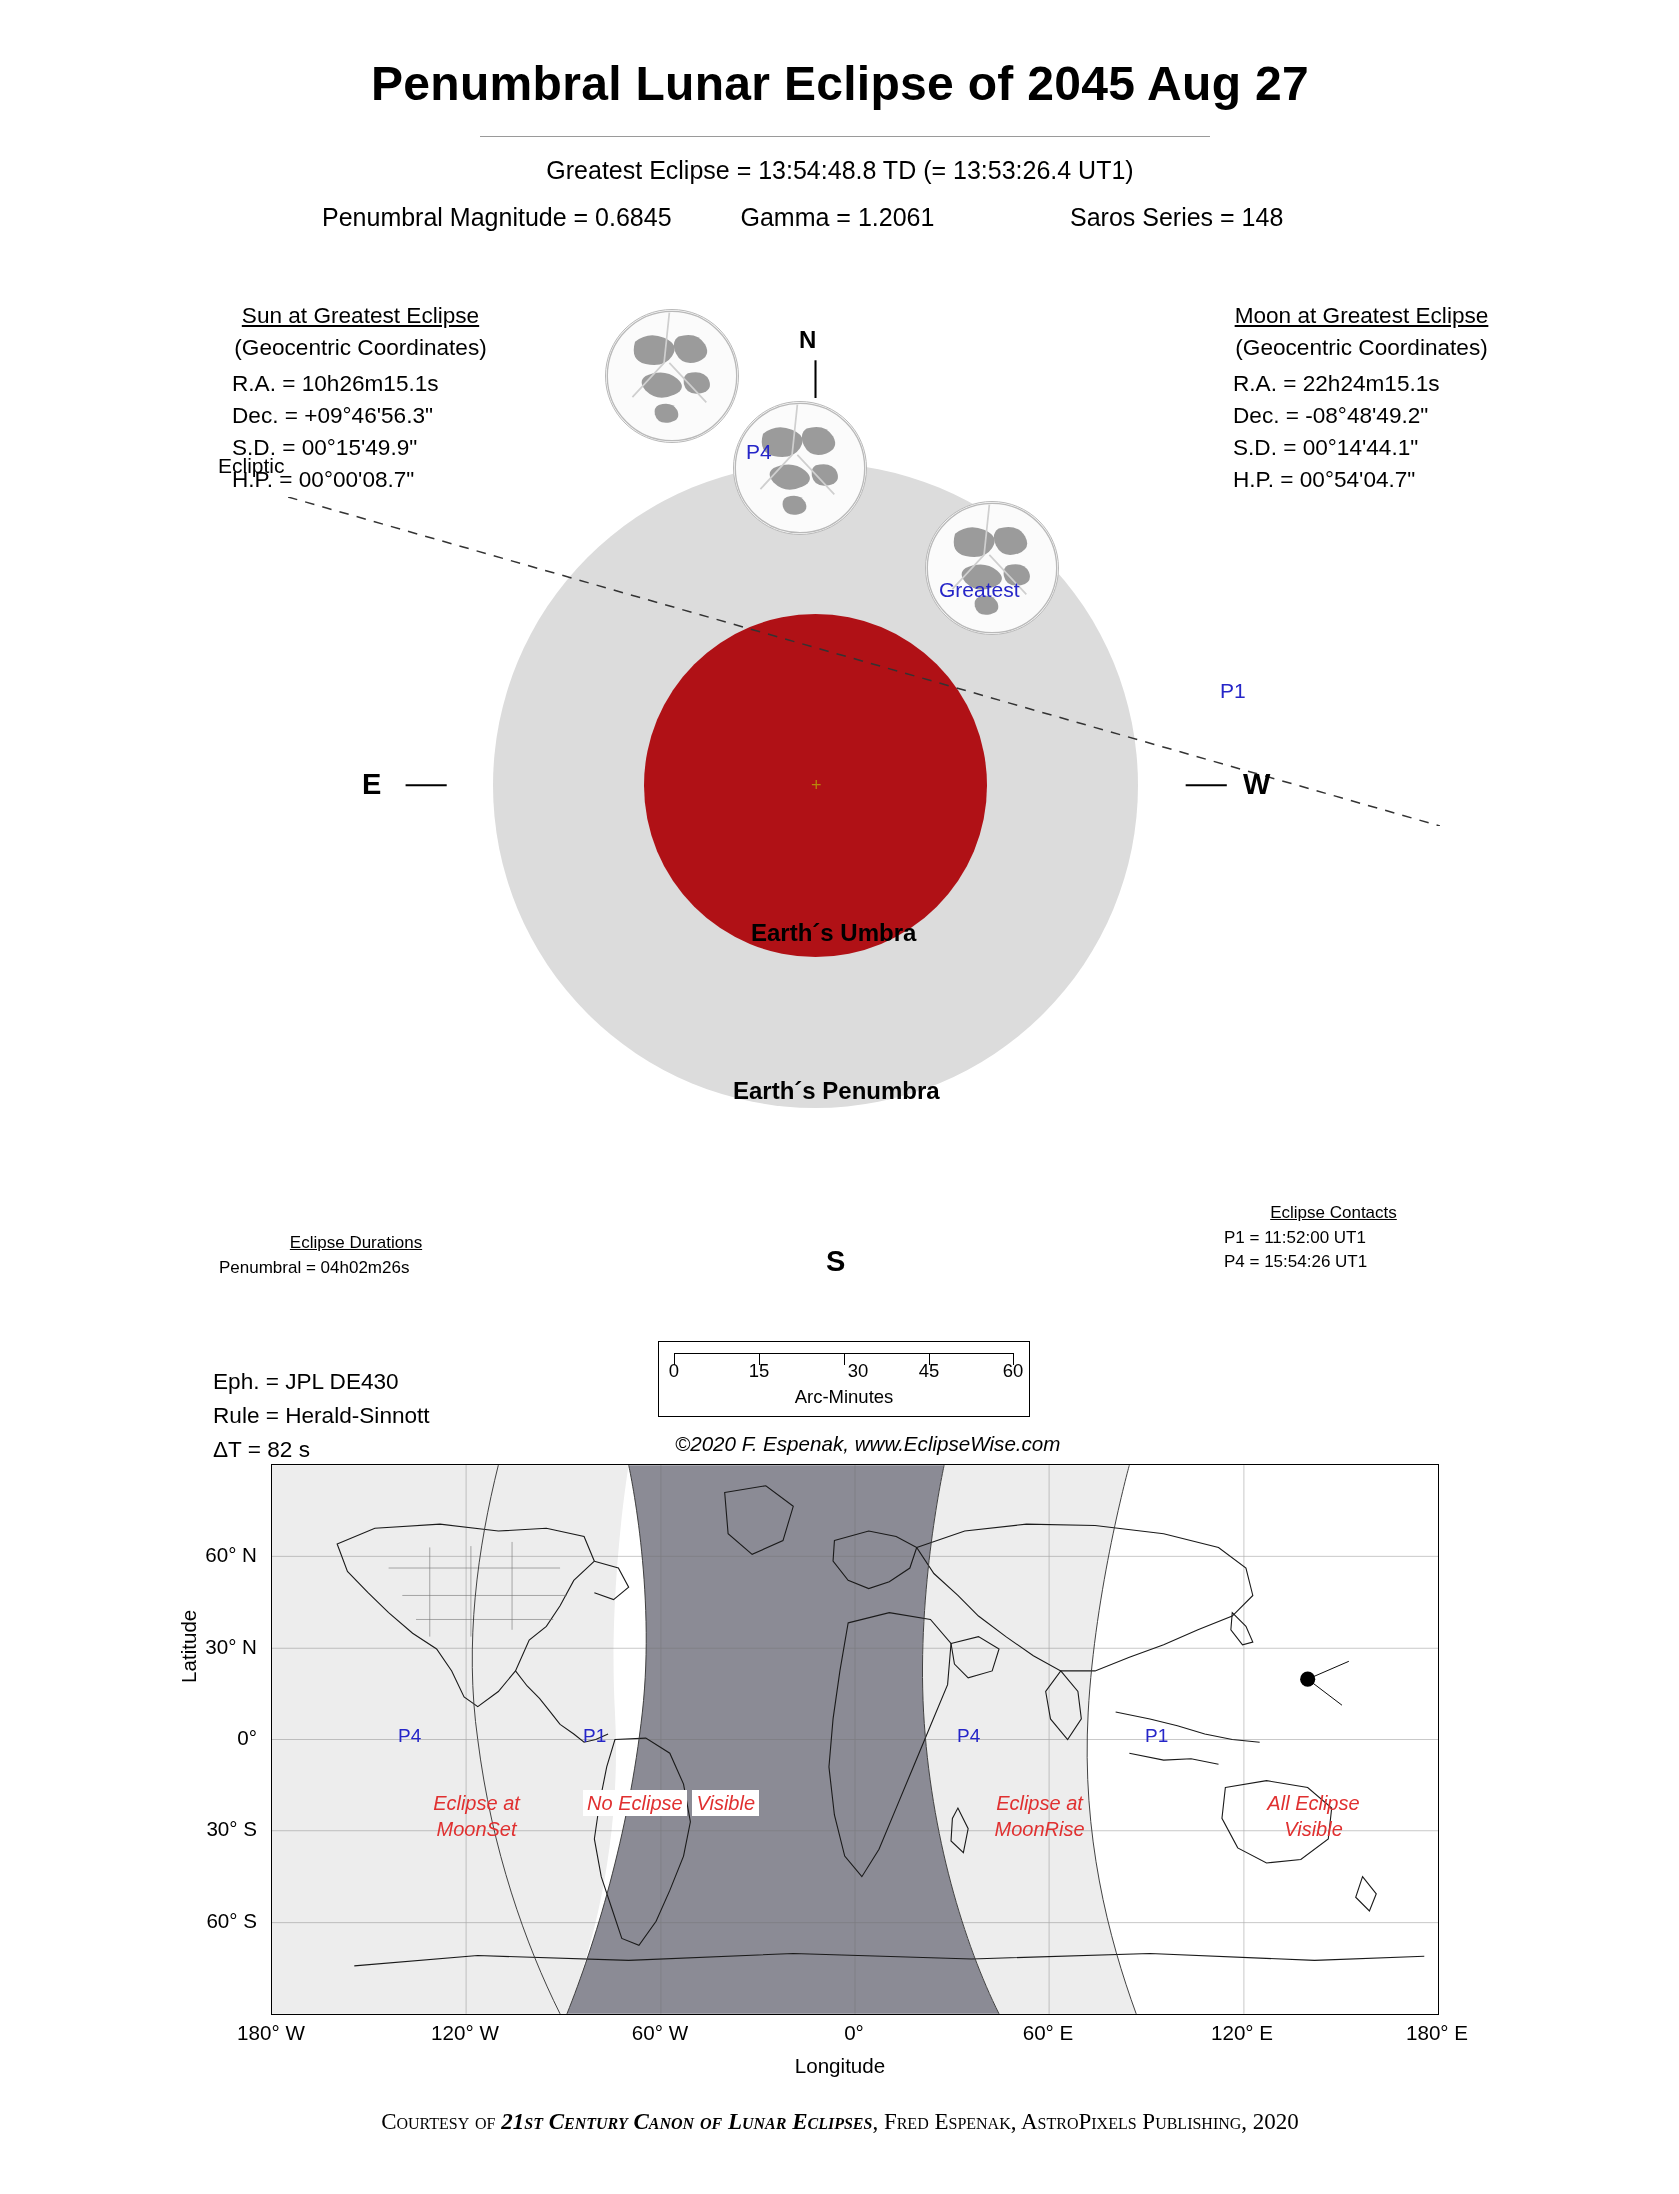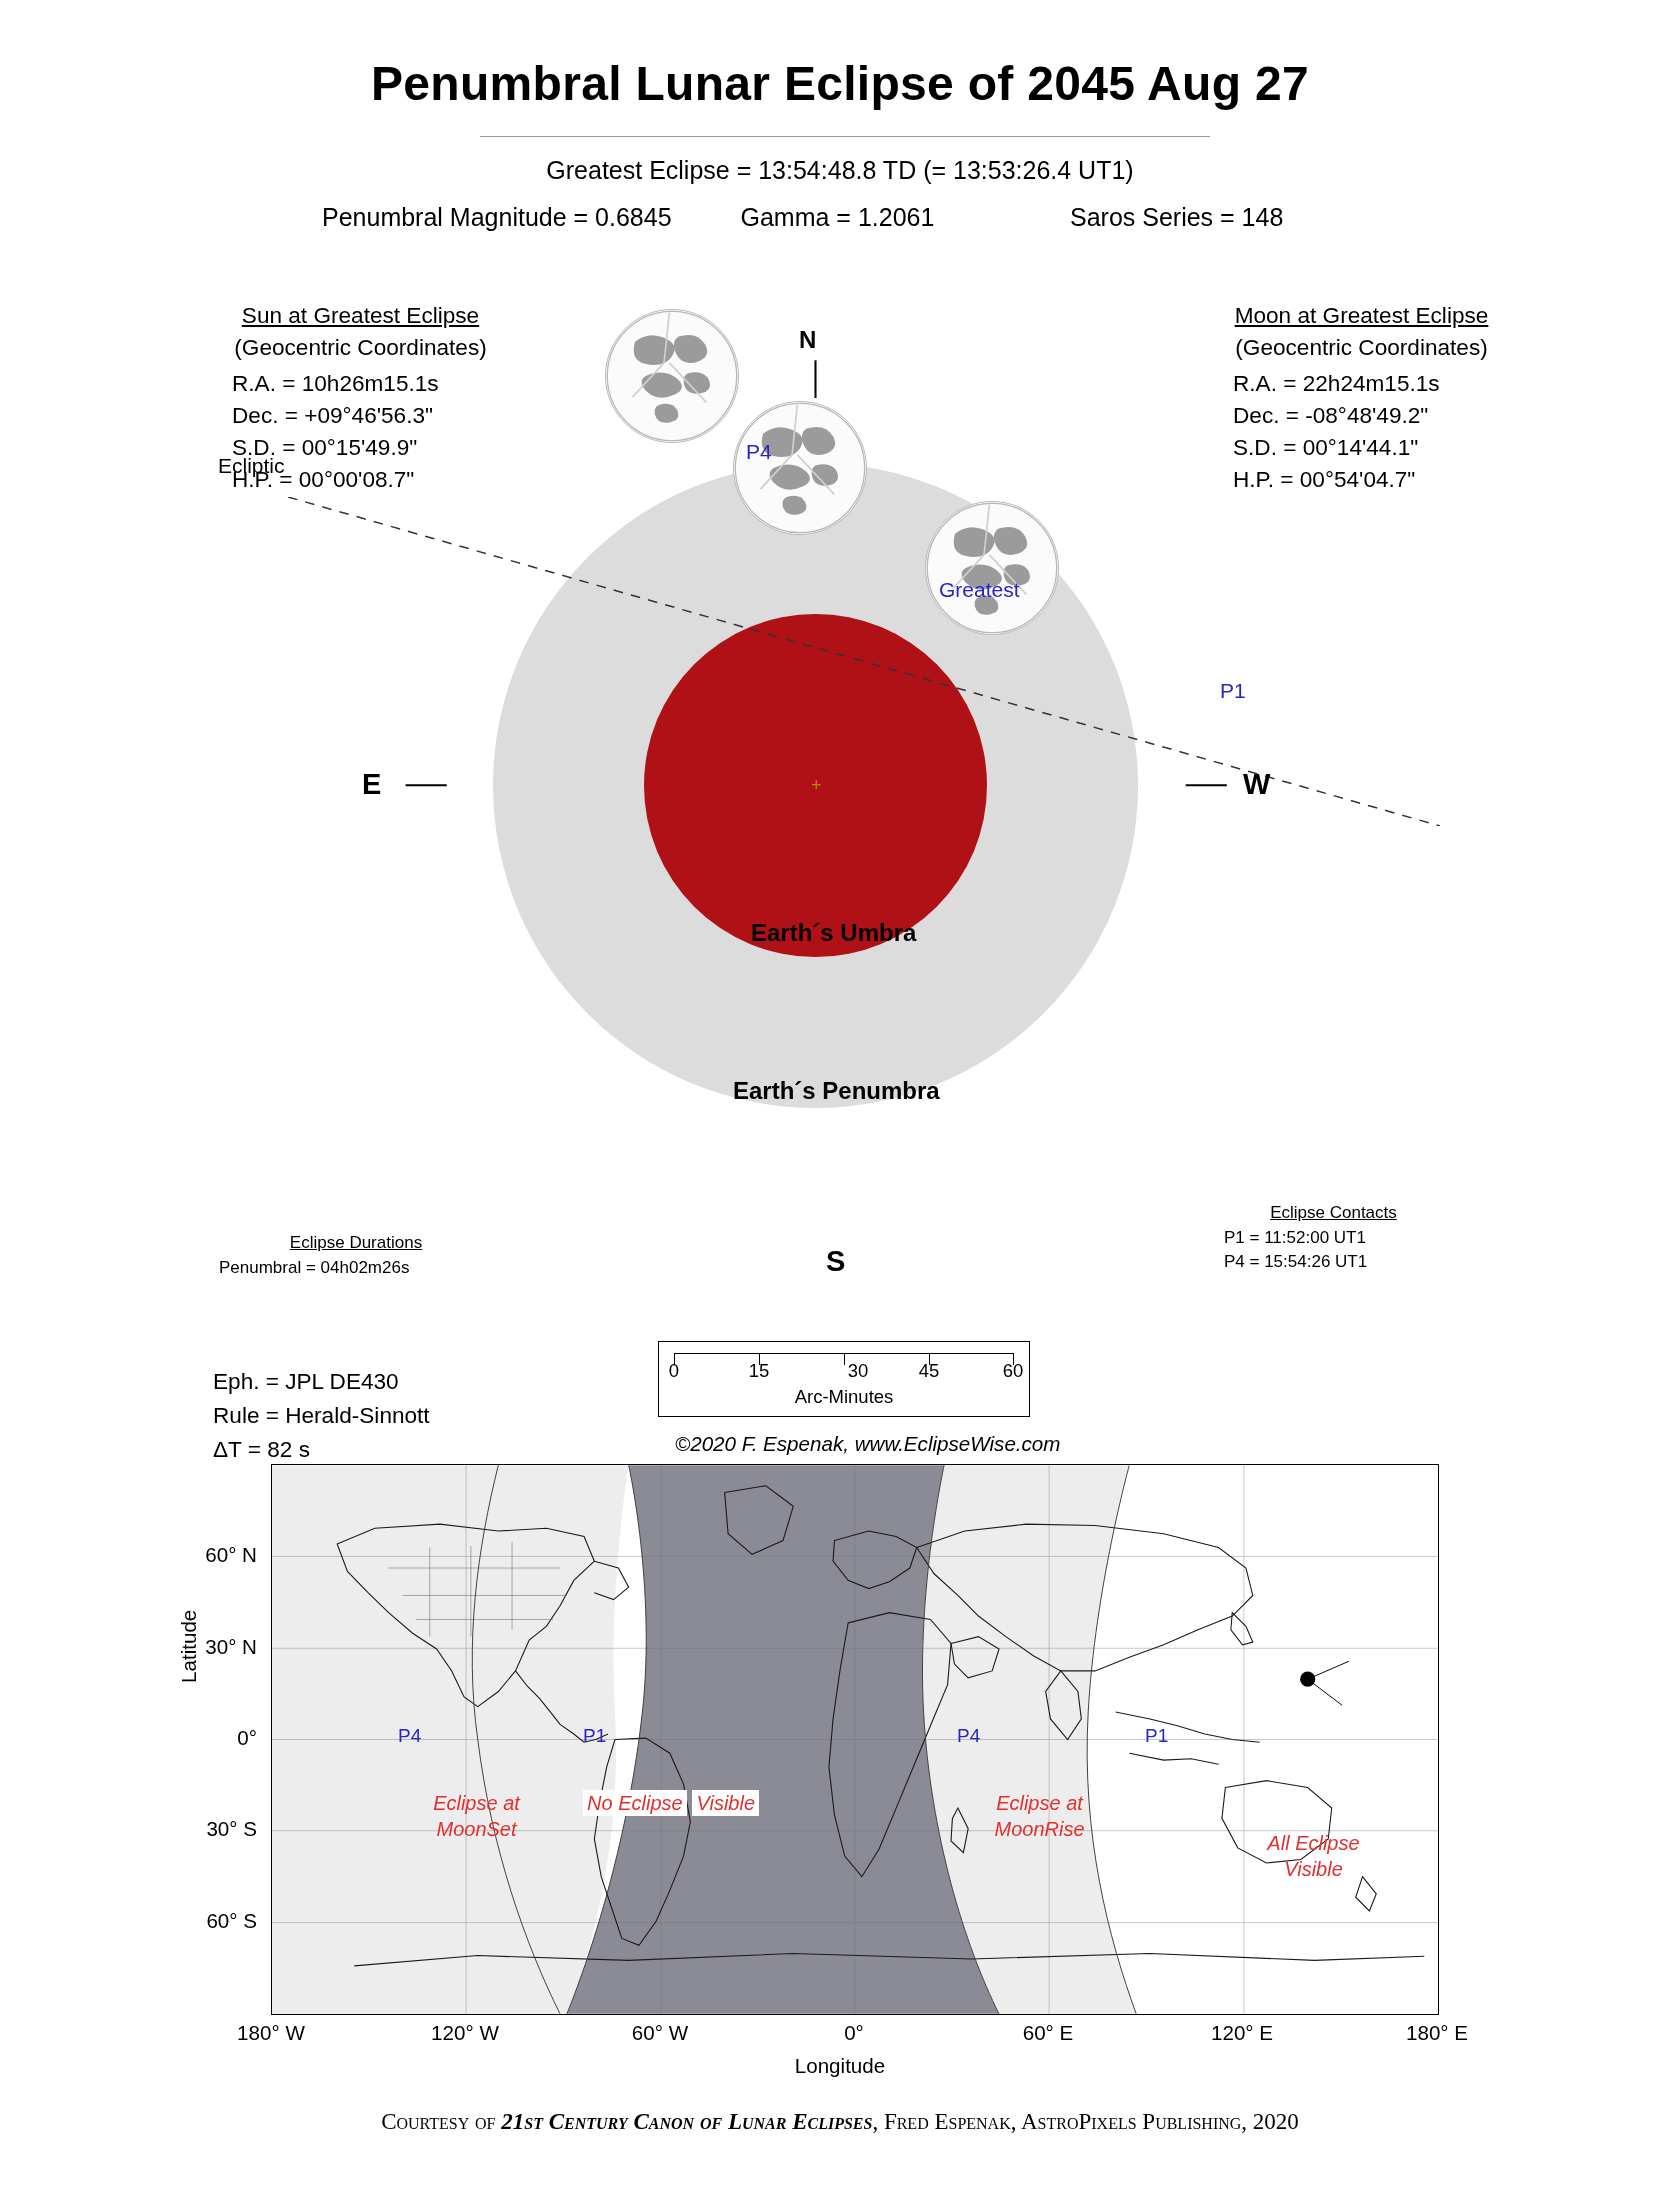--- a/index.html
+++ b/index.html
@@ -488,21 +488,21 @@
       <div>MoonSet</div>
     </div>
     <div class="map-note" style="left:312px;top:326px;width:165px;">
       <div style="background:#fff;display:inline-block;padding:0 4.1px;">No Eclipse</div>
       <div style="background:#fff;display:inline-block;padding:0 4.1px;">Visible</div>
     </div>
     <div class="map-note" style="left:686px;top:326px;width:165px;">
       <div>Eclipse at</div>
       <div>MoonRise</div>
     </div>
-    <div class="map-note" style="left:960px;top:326px;width:165px;margin-top:40px;">
+    <div class="map-note" style="left:960px;top:326px;width:165px;">
       <div>All Eclipse</div>
       <div>Visible</div>
     </div>
   </div>
 
   <div class="map-ylabel">Latitude</div>
   <div class="map-xlabel">Longitude</div>
 
   <div class="ytick" style="top:1555px;">60° N</div>
   <div class="ytick" style="top:1647px;">30° N</div>

